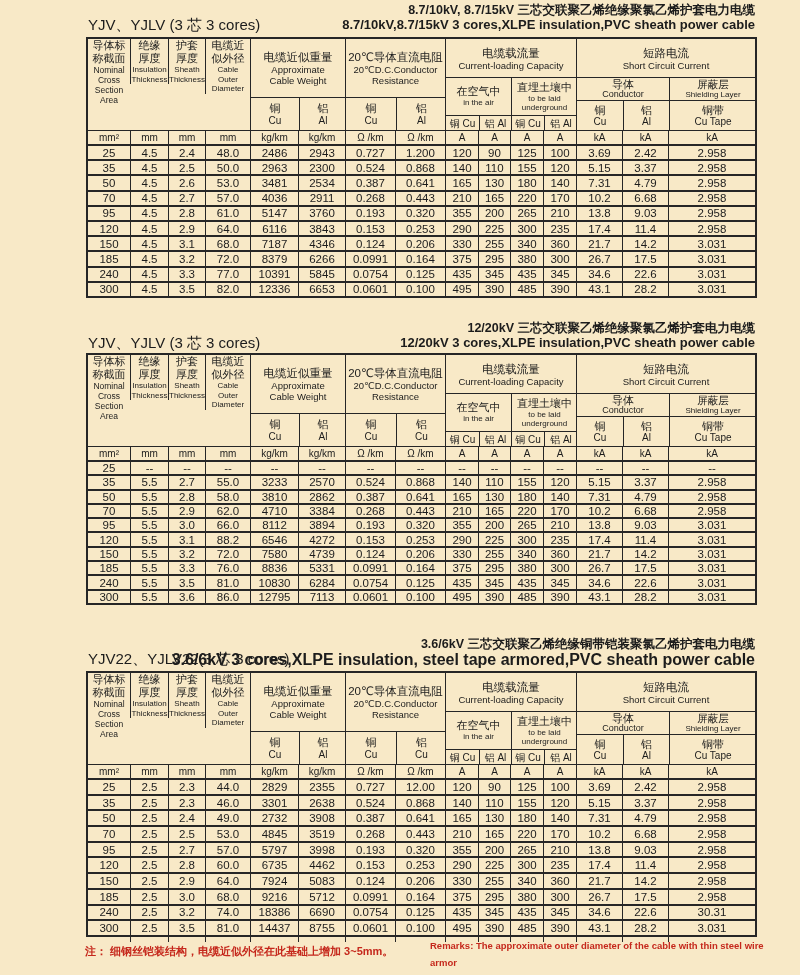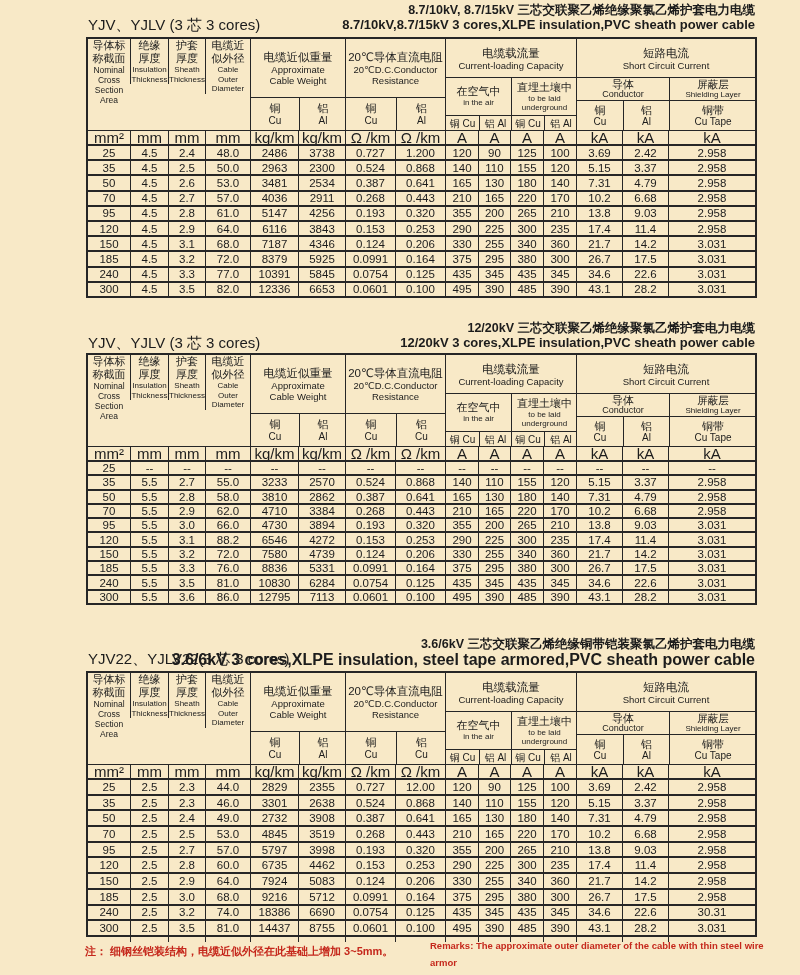--- a/index.html
+++ b/index.html
@@ -33,21 +33,21 @@
 
   .cnl { font-size: 11px; line-height: 13px; white-space: nowrap; }
   .enl { font-size: 8px;  line-height: 9.5px; white-space: nowrap; }
   .en4 { font-size: 8.5px; line-height: 10px; white-space: nowrap; }
   .sym { font-size: 10px; line-height: 11px; white-space: nowrap; }
   .gt .cnl { font-size: 11.5px; line-height: 14px; }
   .gt .enl { font-size: 9.5px; line-height: 11px; }
   .subl { font-size: 10px; line-height: 11px; white-space: nowrap; }
 
   .urow { display: flex; height: 14px; border-top: 1px solid #262626; }
-  .ucell { display: flex; flex: 0 0 auto; align-items: center; justify-content: center; font-size: 15px; line-height: 12px; overflow: hidden; }
+  .ucell { display: flex; flex: 0 0 auto; align-items: center; justify-content: center; font-size: 10px; line-height: 12px; overflow: hidden; }
   .ucell:not(:first-child), .dcell:not(:first-child) { border-left: 1px solid #262626; }
 
   .drow { display: flex; border-top: 2px solid #262626; }
   #sec0 .drow { height: 15.2px; }
   #sec1 .drow { height: 14.3px; }
   #sec2 .drow { height: 15.7px; }
   .dcell { display: flex; flex: 0 0 auto; align-items: center; justify-content: center; font-size: 11.5px; overflow: hidden; white-space: nowrap; }
 
   #ticks { position: absolute; left: 88px; top: 937px; width: 667px; height: 6px; }
   .tick { position: absolute; top: 0; width: 1px; height: 5px; background: #262626; }
@@ -203,21 +203,21 @@
         <div class="ucell" style="width:46px">kA</div>
         <div class="ucell" style="width:46px">kA</div>
         <div class="ucell" style="width:87px">kA</div>
       </div>
       <div class="drow">
         <div class="dcell" style="width:42px">25</div>
         <div class="dcell" style="width:38px">4.5</div>
         <div class="dcell" style="width:37px">2.4</div>
         <div class="dcell" style="width:45px">48.0</div>
         <div class="dcell" style="width:48px">2486</div>
-        <div class="dcell" style="width:47px">3738</div>
+        <div class="dcell" style="width:47px">2943</div>
         <div class="dcell" style="width:50px">0.727</div>
         <div class="dcell" style="width:50px">1.200</div>
         <div class="dcell" style="width:33px">120</div>
         <div class="dcell" style="width:32px">90</div>
         <div class="dcell" style="width:33px">125</div>
         <div class="dcell" style="width:33px">100</div>
         <div class="dcell" style="width:46px">3.69</div>
         <div class="dcell" style="width:46px">2.42</div>
         <div class="dcell" style="width:87px">2.958</div>
       </div>
@@ -271,21 +271,21 @@
         <div class="dcell" style="width:46px">10.2</div>
         <div class="dcell" style="width:46px">6.68</div>
         <div class="dcell" style="width:87px">2.958</div>
       </div>
       <div class="drow">
         <div class="dcell" style="width:42px">95</div>
         <div class="dcell" style="width:38px">4.5</div>
         <div class="dcell" style="width:37px">2.8</div>
         <div class="dcell" style="width:45px">61.0</div>
         <div class="dcell" style="width:48px">5147</div>
-        <div class="dcell" style="width:47px">4256</div>
+        <div class="dcell" style="width:47px">3760</div>
         <div class="dcell" style="width:50px">0.193</div>
         <div class="dcell" style="width:50px">0.320</div>
         <div class="dcell" style="width:33px">355</div>
         <div class="dcell" style="width:32px">200</div>
         <div class="dcell" style="width:33px">265</div>
         <div class="dcell" style="width:33px">210</div>
         <div class="dcell" style="width:46px">13.8</div>
         <div class="dcell" style="width:46px">9.03</div>
         <div class="dcell" style="width:87px">2.958</div>
       </div>
@@ -322,21 +322,21 @@
         <div class="dcell" style="width:46px">21.7</div>
         <div class="dcell" style="width:46px">14.2</div>
         <div class="dcell" style="width:87px">3.031</div>
       </div>
       <div class="drow">
         <div class="dcell" style="width:42px">185</div>
         <div class="dcell" style="width:38px">4.5</div>
         <div class="dcell" style="width:37px">3.2</div>
         <div class="dcell" style="width:45px">72.0</div>
         <div class="dcell" style="width:48px">8379</div>
-        <div class="dcell" style="width:47px">5925</div>
+        <div class="dcell" style="width:47px">6266</div>
         <div class="dcell" style="width:50px">0.0991</div>
         <div class="dcell" style="width:50px">0.164</div>
         <div class="dcell" style="width:33px">375</div>
         <div class="dcell" style="width:32px">295</div>
         <div class="dcell" style="width:33px">380</div>
         <div class="dcell" style="width:33px">300</div>
         <div class="dcell" style="width:46px">26.7</div>
         <div class="dcell" style="width:46px">17.5</div>
         <div class="dcell" style="width:87px">3.031</div>
       </div>
@@ -589,21 +589,21 @@
         <div class="dcell" style="width:33px">170</div>
         <div class="dcell" style="width:46px">10.2</div>
         <div class="dcell" style="width:46px">6.68</div>
         <div class="dcell" style="width:87px">2.958</div>
       </div>
       <div class="drow">
         <div class="dcell" style="width:42px">95</div>
         <div class="dcell" style="width:38px">5.5</div>
         <div class="dcell" style="width:37px">3.0</div>
         <div class="dcell" style="width:45px">66.0</div>
-        <div class="dcell" style="width:48px">4730</div>
+        <div class="dcell" style="width:48px">8112</div>
         <div class="dcell" style="width:47px">3894</div>
         <div class="dcell" style="width:50px">0.193</div>
         <div class="dcell" style="width:50px">0.320</div>
         <div class="dcell" style="width:33px">355</div>
         <div class="dcell" style="width:32px">200</div>
         <div class="dcell" style="width:33px">265</div>
         <div class="dcell" style="width:33px">210</div>
         <div class="dcell" style="width:46px">13.8</div>
         <div class="dcell" style="width:46px">9.03</div>
         <div class="dcell" style="width:87px">3.031</div>

